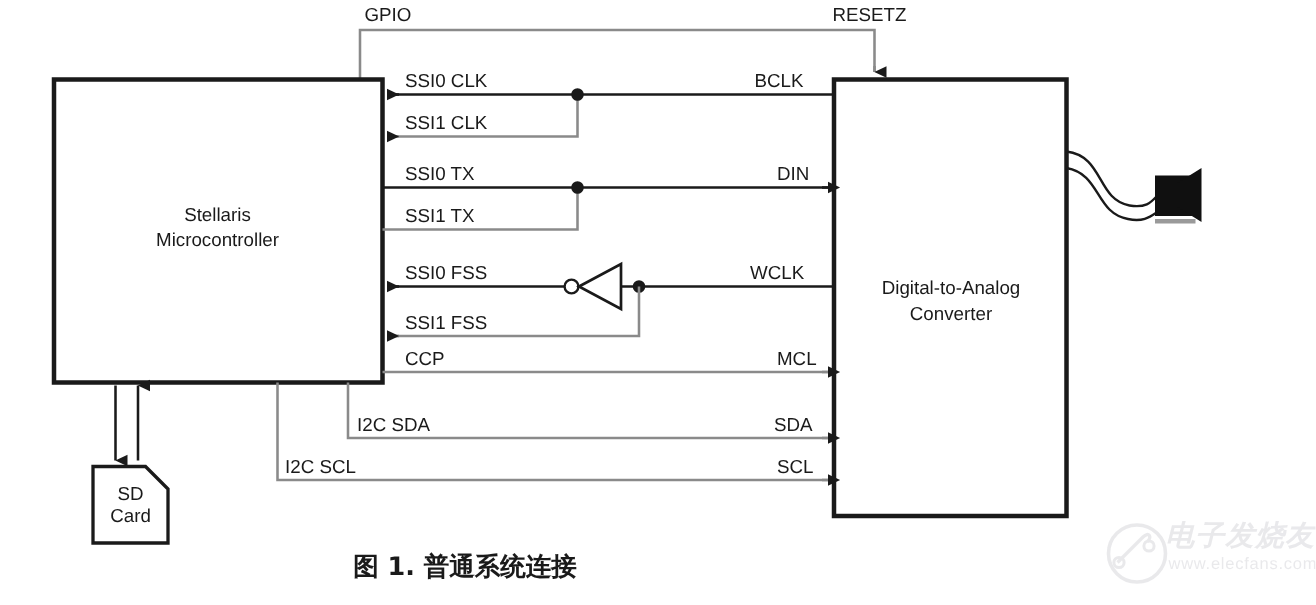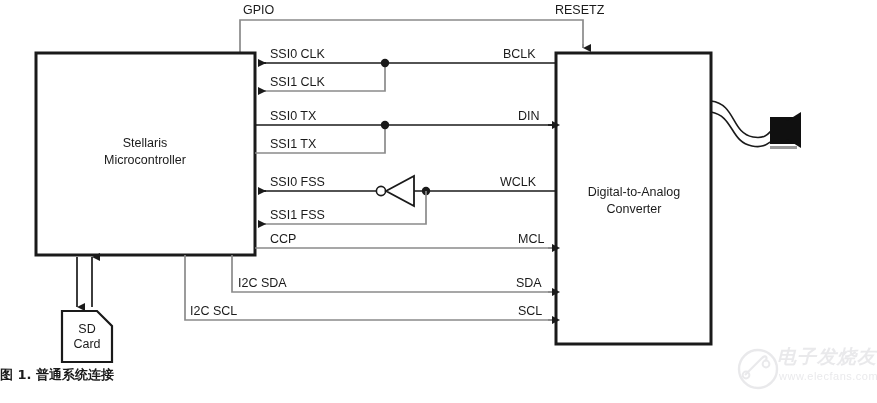--- a/index.html
+++ b/index.html
@@ -16,22 +16,22 @@
   .wire-spk{stroke:#1a1a1a;stroke-width:1.6;fill:none;}
   .dot{fill:#1a1a1a;}
   .inv{fill:#ffffff;stroke:#1a1a1a;stroke-width:1.8;}
   .invbub{fill:#ffffff;stroke:#1a1a1a;stroke-width:1.6;}
   .spk{fill:#101010;}
   text{font-family:"Liberation Sans","DejaVu Sans",sans-serif;fill:#1a1a1a;}
   .sig{font-size:12.5px;}
   .blklabel{font-size:12.5px;text-anchor:middle;}
   .sdlabel{font-size:12.5px;text-anchor:middle;}
   .caption{
-    position:absolute;left:0;top:366px;width:620px;
-    font-size:13px;font-weight:bold;color:#1a1a1a;
+    position:absolute;left:0;top:366px;width:620px;text-align:center;
+    font-size:17px;font-weight:bold;color:#1a1a1a;
     font-family:"DejaVu Sans","Liberation Sans",sans-serif;
   }
   .watermark{
     position:absolute;left:735px;top:342px;width:140px;height:58px;
     opacity:.40;pointer-events:none;
   }
   .wm-cn{
     position:absolute;left:42px;top:2px;font-size:19px;color:#c9c9cf;
     font-family:"DejaVu Sans","Liberation Sans",sans-serif;
     font-style:italic;font-weight:bold;letter-spacing:1px;white-space:nowrap;

